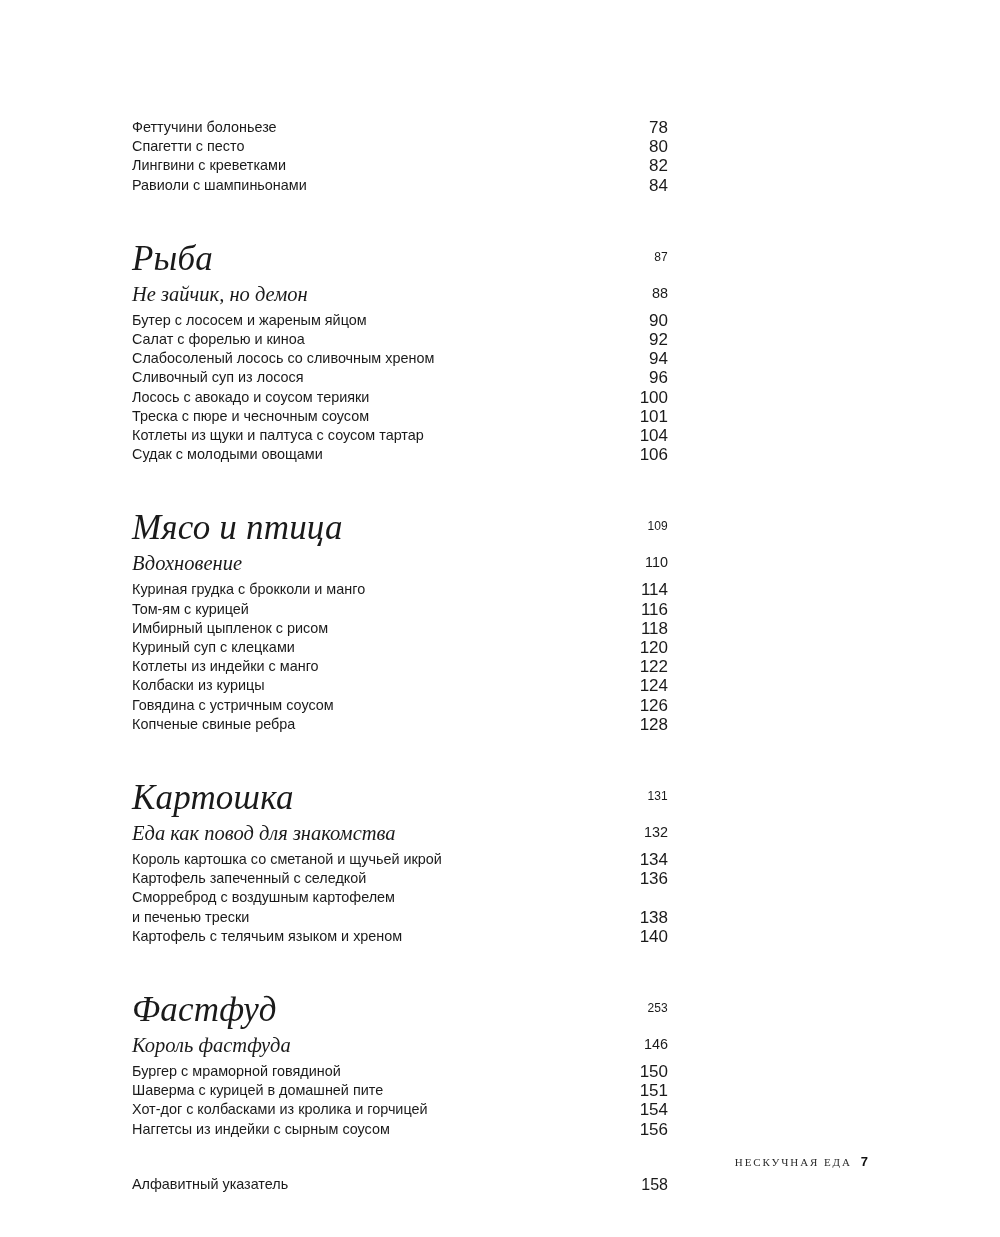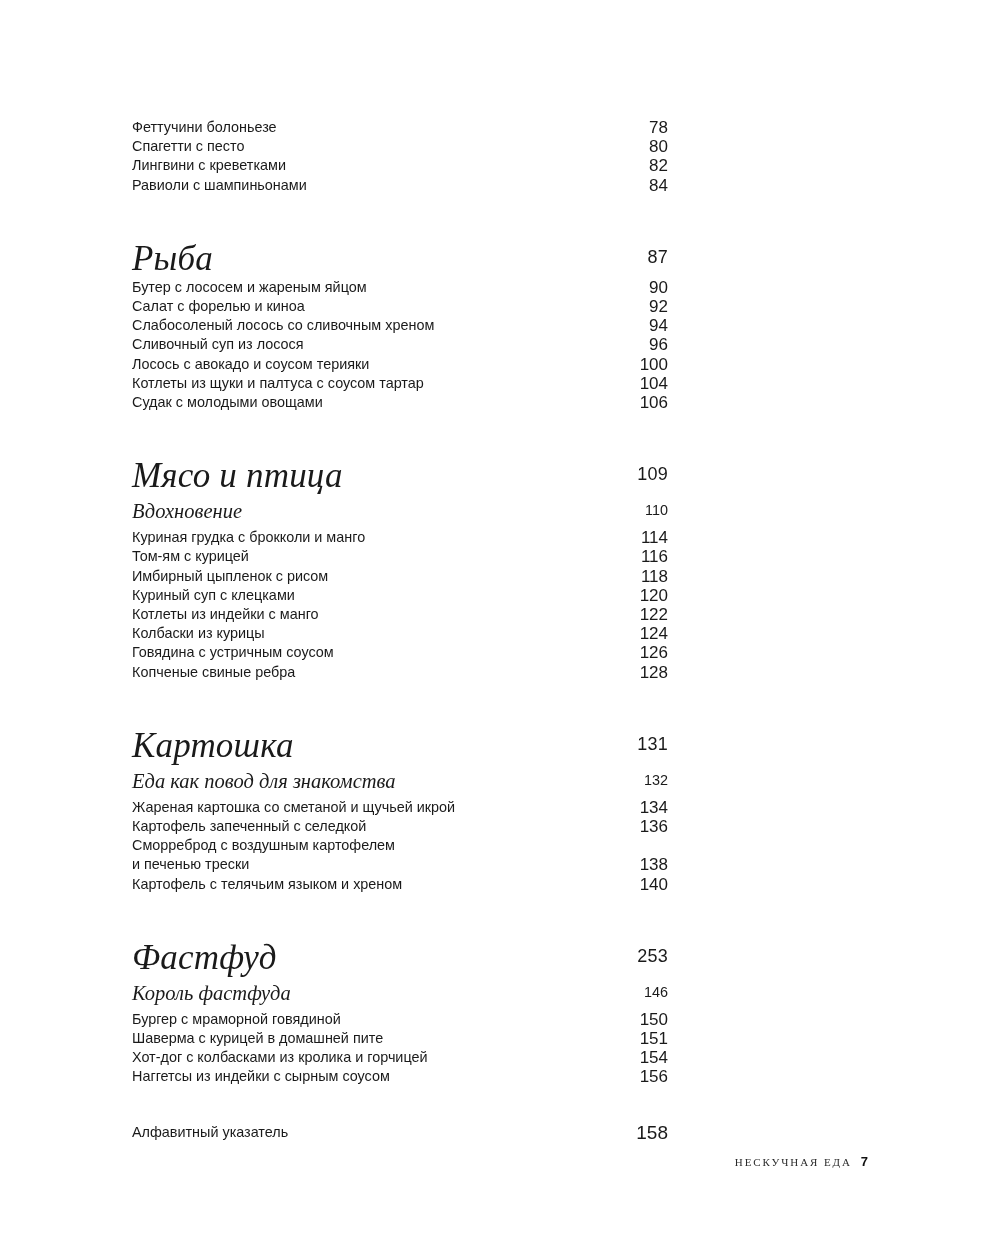--- a/index.html
+++ b/index.html
@@ -69,21 +69,21 @@
     font-style: italic;
     font-size: 35px;
     line-height: 38px;
     font-weight: 400;
     letter-spacing: 0.2px;
     gap: 12px;
   }
   .section-head .pageno {
     font-family: "Liberation Sans", sans-serif;
     font-style: normal;
-    font-size: 18px;
+    font-size: 12px;
     position: relative;
     top: -2px;
   }
 
   
   .sub-head {
     font-family: "Liberation Serif", serif;
     font-style: italic;
     font-size: 20.5px;
     line-height: 26px;
@@ -103,21 +103,21 @@
 
   
   .lead-list { margin-bottom: 0; }
 
   
   .index-row {
     margin-top: 36px;
     font-size: 14.4px;
     line-height: 19.2px;
   }
-  .index-row .pageno { font-size: 19px; }
+  .index-row .pageno { font-size: 16px; }
 
   
   .footer {
     position: absolute;
     left: 0;
     top: 1140px;
     width: 868px;
     text-align: right;
     white-space: nowrap;
     margin-top: 12px;
@@ -158,40 +158,48 @@
         <span class="label">Равиоли с шампиньонами</span>
         <span class="pageno">84</span>
       </div>
     </div>
   <div>
       <div class="section">
         <div class="row section-head">
           <span class="label">Рыба</span>
           <span class="pageno">87</span>
         </div>
+        <div class="row sub-head">
+          <span class="label">Не зайчик, но демон</span>
+          <span class="pageno">88</span>
+        </div>
         <div class="entries">
           <div class="row entry">
             <span class="label">Бутер с лососем и жареным яйцом</span>
             <span class="pageno">90</span>
           </div>
           <div class="row entry">
             <span class="label">Салат с форелью и киноа</span>
             <span class="pageno">92</span>
           </div>
           <div class="row entry">
             <span class="label">Слабосоленый лосось со сливочным хреном</span>
             <span class="pageno">94</span>
           </div>
           <div class="row entry">
             <span class="label">Сливочный суп из лосося</span>
             <span class="pageno">96</span>
           </div>
           <div class="row entry">
             <span class="label">Лосось с авокадо и соусом терияки</span>
             <span class="pageno">100</span>
+          </div>
+          <div class="row entry">
+            <span class="label">Треска с пюре и чесночным соусом</span>
+            <span class="pageno">101</span>
           </div>
           <div class="row entry">
             <span class="label">Котлеты из щуки и палтуса с соусом тартар</span>
             <span class="pageno">104</span>
           </div>
           <div class="row entry">
             <span class="label">Судак с молодыми овощами</span>
             <span class="pageno">106</span>
           </div>
         </div>
@@ -244,21 +252,21 @@
         <div class="row section-head">
           <span class="label">Картошка</span>
           <span class="pageno">131</span>
         </div>
         <div class="row sub-head">
           <span class="label">Еда как повод для знакомства</span>
           <span class="pageno">132</span>
         </div>
         <div class="entries">
           <div class="row entry">
-            <span class="label">Жареная картошка со сметаной и щучьей икрой</span>
+            <span class="label">Король картошка со сметаной и щучьей икрой</span>
             <span class="pageno">134</span>
           </div>
           <div class="row entry">
             <span class="label">Картофель запеченный с селедкой</span>
             <span class="pageno">136</span>
           </div>
           <div class="row entry wrapped">
             <span class="label">Сморреброд с воздушным картофелем
 и печенью трески</span>
             <span class="pageno">138</span>

